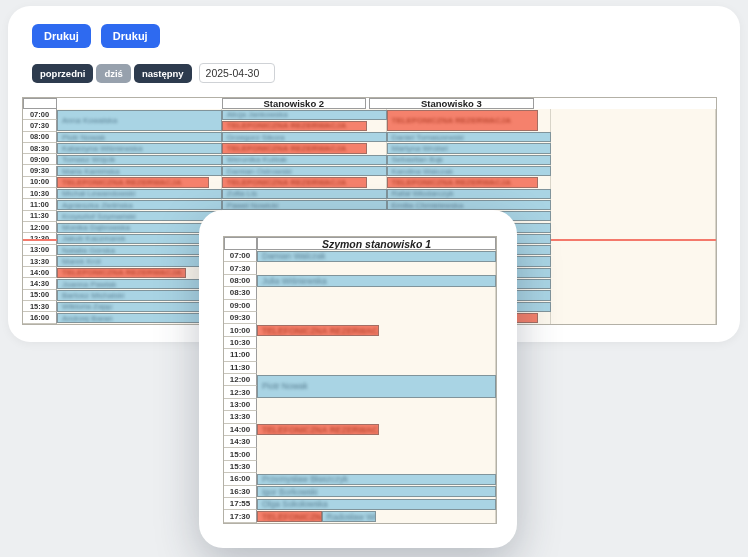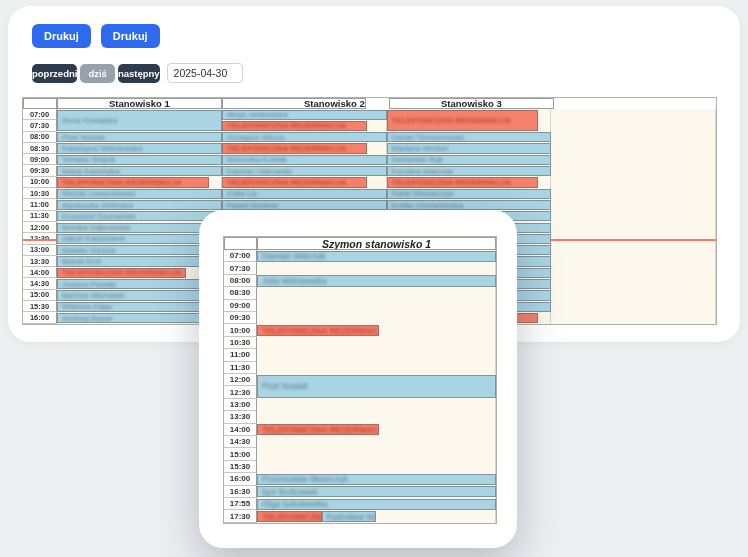--- a/index.html
+++ b/index.html
@@ -4,21 +4,21 @@
 <style>
   html,body{margin:0;padding:0;background:#edeff1;width:748px;height:557px;overflow:hidden;
     font-family:"Liberation Sans",sans-serif;-webkit-font-smoothing:antialiased;}
   .card{position:absolute;background:#fff;border-radius:22px;}
   #main-card{left:8px;top:6px;width:732px;height:336px;box-shadow:0 2px 10px rgba(0,0,0,.05);}
   #detail-modal{left:199px;top:210px;width:318px;height:338px;border-radius:24px;
     box-shadow:0 14px 44px rgba(40,50,70,.28);z-index:10;}
   .btn{display:inline-block;border:none;cursor:pointer;color:#fff;font-weight:bold;
     font-family:"Liberation Sans",sans-serif;border-radius:5px;}
   .btn-blue{background:#2e6af0;font-size:11px;padding:6px 12px;border-radius:6px;}
-  .btn-dark{background:#2d3b4e;font-size:9.5px;padding:4px 0;}
+  .btn-dark{background:#2d3b4e;font-size:9.5px;padding:4px 8px;}
   .btn-gray{background:#97a1ad;font-size:9.5px;padding:4px 8px;}
   #row1{position:absolute;left:24px;top:18px;display:flex;gap:10px;}
   #row2{position:absolute;left:24px;right:24px;top:55px;height:22px;}
   #nav-group{position:absolute;left:0;top:2px;display:flex;gap:3px;align-items:center;}
   #date-input{margin-left:4px;width:62px;height:14px;border:1px solid #cfd2d6;border-radius:4px;
     padding:2px 6px;font-size:10.5px;color:#333;font-family:"Liberation Sans",sans-serif;}
   #view-title{position:absolute;left:0;right:0;top:5px;text-align:center;font-size:12.5px;
     font-weight:bold;color:#2c2c2c;}
   #view-group{position:absolute;right:0;top:2px;display:flex;gap:4px;}
   
@@ -115,23 +115,20 @@
       <div class="cell timec" style="left: 0px; top: 191.8px; width: 34px; height: 11.3px; position: absolute; box-sizing: border-box;">
         <span style="filter: none;">15:00</span>
       </div>
       <div class="cell timec" style="left: 0px; top: 203.1px; width: 34px; height: 11.3px; position: absolute; box-sizing: border-box;">
         <span style="filter: none;">15:30</span>
       </div>
       <div class="cell timec" style="left: 0px; top: 214.4px; width: 34px; height: 11.3px; position: absolute; box-sizing: border-box;">
         <span style="filter: none;">16:00</span>
       </div>
       <div class="cell colbg" style="left: 34px; top: 11px; width: 164.75px; height: 214.7px; position: absolute; box-sizing: border-box;"></div>
-      <div class="cell hdr" style="left: 34px; top: 0px; width: 164.75px; height: 11px; position: absolute; box-sizing: border-box;">
-        <span>Stanowisko 1</span>
-      </div>
       <div class="bar b-blue" style="left: 34px; top: 11.5px; width: 164.75px; height: 21.6px; position: absolute; box-sizing: border-box;">
         <span>Anna Kowalska</span>
       </div>
       <div class="bar b-blue" style="left: 34px; top: 34.1px; width: 164.75px; height: 10.3px; position: absolute; box-sizing: border-box;">
         <span>Piotr Nowak</span>
       </div>
       <div class="bar b-blue" style="left: 34px; top: 45.4px; width: 164.75px; height: 10.3px; position: absolute; box-sizing: border-box;">
         <span>Katarzyna Wiśniewska</span>
       </div>
       <div class="bar b-blue" style="left: 34px; top: 56.7px; width: 164.75px; height: 10.3px; position: absolute; box-sizing: border-box;">
@@ -173,21 +170,21 @@
       <div class="bar b-blue" style="left: 34px; top: 192.3px; width: 164.75px; height: 10.3px; position: absolute; box-sizing: border-box;">
         <span>Bartosz Michalski</span>
       </div>
       <div class="bar b-blue" style="left: 34px; top: 203.6px; width: 164.75px; height: 10.3px; position: absolute; box-sizing: border-box;">
         <span>Wiktoria Zając</span>
       </div>
       <div class="bar b-blue" style="left: 34px; top: 214.9px; width: 164.75px; height: 10.3px; position: absolute; box-sizing: border-box;">
         <span>Andrzej Baran</span>
       </div>
       <div class="cell colbg" style="left: 198.75px; top: 11px; width: 164.75px; height: 214.7px; position: absolute; box-sizing: border-box;"></div>
-      <div class="cell hdr" style="left: 198.75px; top: 0px; width: 144px; height: 11px; position: absolute; box-sizing: border-box; justify-content: flex-end;">
+      <div class="cell hdr" style="left: 198.75px; top: 0px; width: 144px; height: 11px; position: absolute; box-sizing: border-box;">
         <span>Stanowisko 2</span>
       </div>
       <div class="bar b-blue" style="left: 198.75px; top: 11.5px; width: 164.75px; height: 10.3px; position: absolute; box-sizing: border-box;">
         <span>Alicja Jankowska</span>
       </div>
       <div class="bar b-red" style="left: 198.75px; top: 22.8px; width: 144.98px; height: 10.3px; position: absolute; box-sizing: border-box;">
         <span>TELEFONICZNA REZERWACJA</span>
       </div>
       <div class="bar b-blue" style="left: 198.75px; top: 34.1px; width: 164.75px; height: 10.3px; position: absolute; box-sizing: border-box;">
         <span>Grzegorz Sikora</span>
@@ -207,21 +204,21 @@
       <div class="bar b-blue" style="left: 198.75px; top: 90.6px; width: 164.75px; height: 10.3px; position: absolute; box-sizing: border-box;">
         <span>Zofia Lis</span>
       </div>
       <div class="bar b-blue" style="left: 198.75px; top: 101.9px; width: 164.75px; height: 10.3px; position: absolute; box-sizing: border-box;">
         <span>Paweł Nowicki</span>
       </div>
       <div class="bar b-blue" style="left: 198.75px; top: 113.2px; width: 164.75px; height: 10.3px; position: absolute; box-sizing: border-box;">
         <span>Oliwia Mazurek</span>
       </div>
       <div class="cell colbg" style="left: 363.5px; top: 11px; width: 164.75px; height: 214.7px; position: absolute; box-sizing: border-box;"></div>
-      <div class="cell hdr" style="left: 366px; top: 0px; width: 164.75px; height: 11px; position: absolute; box-sizing: border-box;">
+      <div class="cell hdr" style="left: 346px; top: 0px; width: 164.75px; height: 11px; position: absolute; box-sizing: border-box;">
         <span>Stanowisko 3</span>
       </div>
       <div class="bar b-red" style="left: 363.5px; top: 11.5px; width: 151.57px; height: 21.6px; position: absolute; box-sizing: border-box;">
         <span>TELEFONICZNA REZERWACJA</span>
       </div>
       <div class="bar b-blue" style="left: 363.5px; top: 34.1px; width: 164.75px; height: 10.3px; position: absolute; box-sizing: border-box;">
         <span>Daniel Tomaszewski</span>
       </div>
       <div class="bar b-blue" style="left: 363.5px; top: 45.4px; width: 164.75px; height: 10.3px; position: absolute; box-sizing: border-box;">
         <span>Martyna Wróbel</span>

